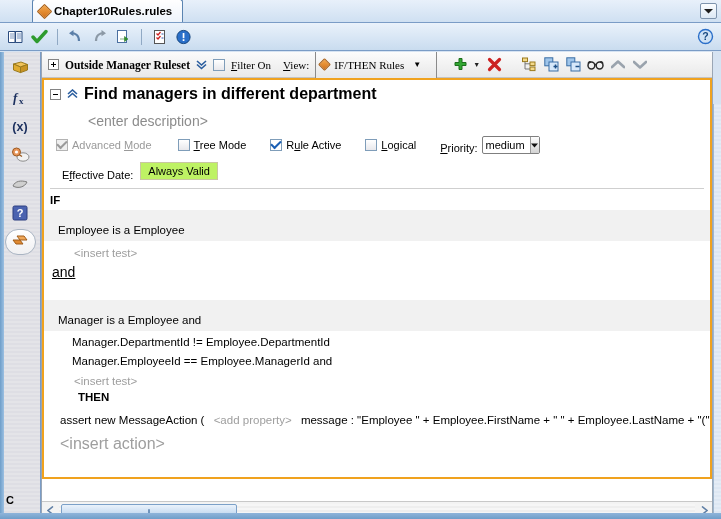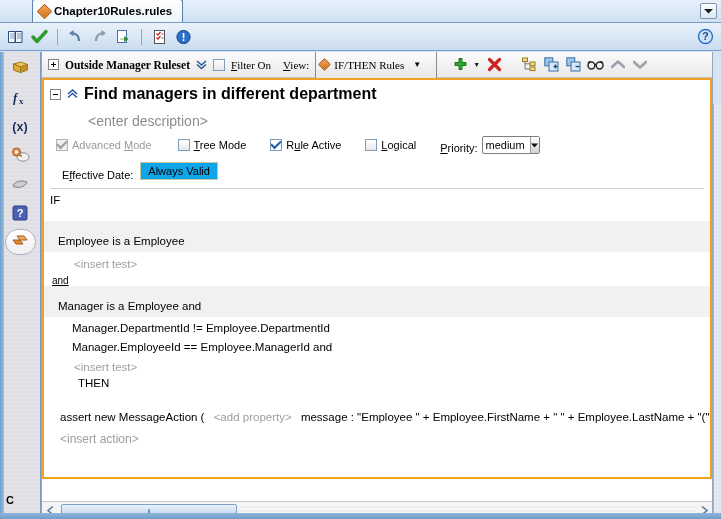--- a/index.html
+++ b/index.html
@@ -200,39 +200,39 @@
     color: #8c8c8c; font-size: 14px; margin: 10px 0 0 38px;
   }
   .rule-opts {
     display: flex; align-items: center; gap: 6px;
     margin: 7px 0 0 6px;
   }
   .rule-opts .grp { display: flex; align-items: flex-end; gap: 4px; }
   .eff-row { display: flex; align-items: center; gap: 7px; margin: 7px 0 0 12px; }
   .eff-label { font-size: 11px; margin-top: 8px; }
   .eff-value {
-    background: #0ea5e9; border: 1px solid #c9c7a2;
+    background: #bef264; border: 1px solid #c9c7a2;
     padding: 2px 7px; font-size: 11px; color: #000; cursor: pointer;
   }
 
   .rule-sep { height: 1px; background: #cfcfcf; margin-top: 7px; }
 
   .rule-body { padding: 0; position: relative; background: #fff; }
-  .kw { font-weight: normal; font-size: 11.5px; color: #000; padding: 5px 0 15px 6px; }
+  .kw { font-weight: bold; font-size: 11.5px; color: #000; padding: 5px 0 4px 6px; }
   .pattern-row {
     background: #f1f1f1;
     padding: 14px 0 5px 14px;
     font-size: 11.5px; color: #000;
     cursor: pointer;
   }
   .placeholder { color: #9e9e9e; }
   .ph-test { padding: 6px 0 2px 30px; font-size: 11.5px; }
   .ph-pattern { padding: 5px 0 2px 8px; font-size: 11.5px; }
-  .ph-action { padding: 7px 0 4px 16px; font-size: 12px; }
-  .and-line { padding: 3px 0 0 8px; font-size: 10px; text-decoration: underline; }
+  .ph-action { padding: 7px 0 4px 16px; font-size: 16px; }
+  .and-line { padding: 3px 0 20px 8px; font-size: 14px; text-decoration: underline; }
   .expr-line { padding: 5px 0 2px 28px; font-size: 11.5px; color: #000; white-space: nowrap; }
   .action-line {
     padding: 7px 0 2px 16px; font-size: 11.5px; color: #000; white-space: nowrap;
   }
 
   
   .hscroll {
     position: absolute; left: 0; right: 0; bottom: 0; height: 18px;
     background: #f3f3f3;
     border-top: 1px solid #c8c8c8;

